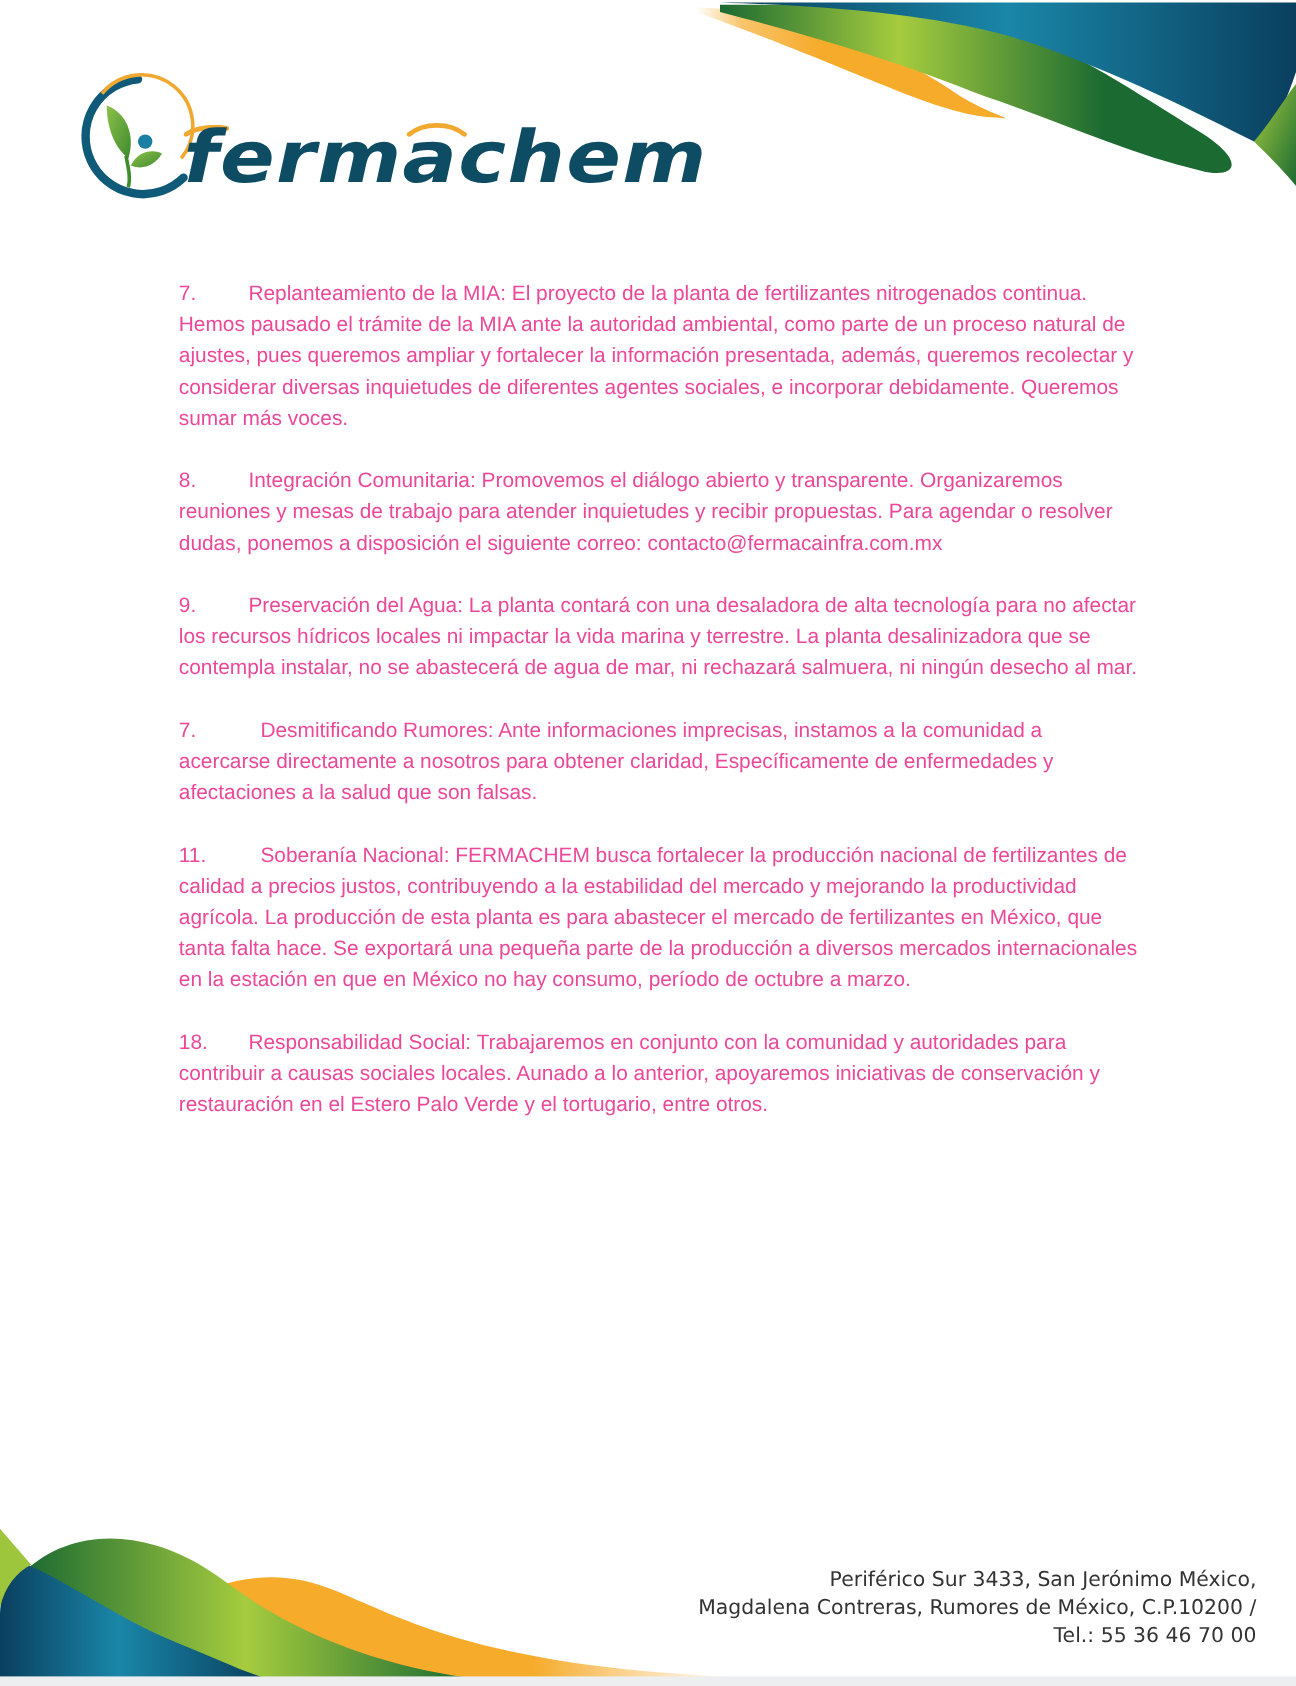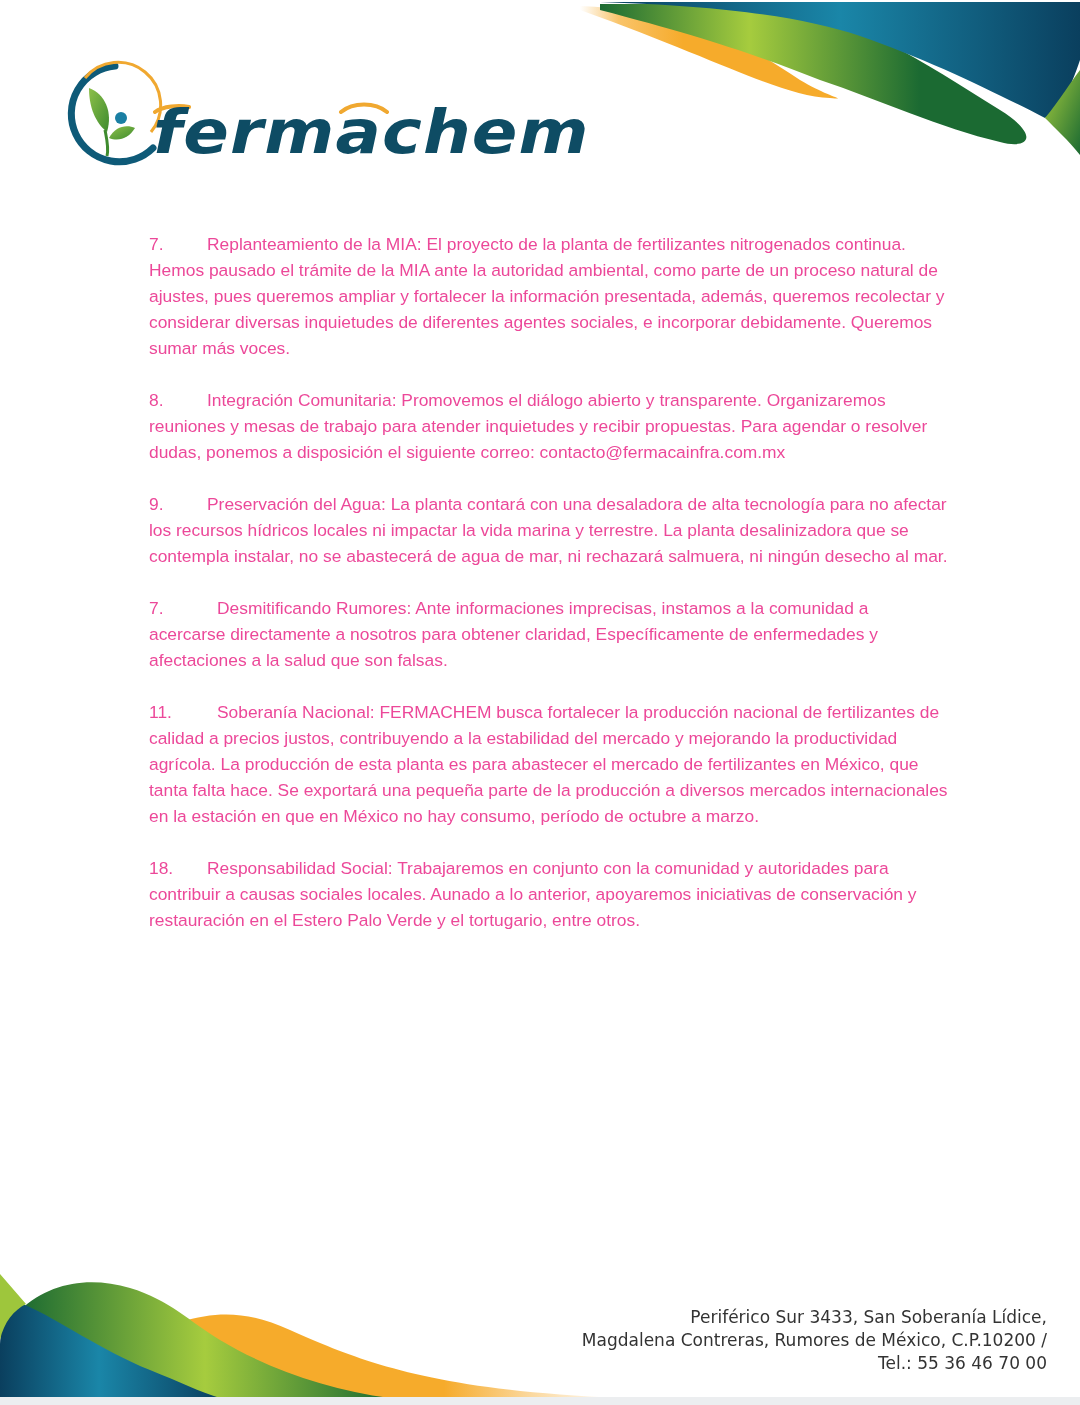--- a/index.html
+++ b/index.html
@@ -131,18 +131,18 @@
       <stop offset="1" stop-color="#ffffff"></stop>
     </linearGradient>
   </defs>
   <path d="M180,62 C220,50 250,52 290,70 C350,96 420,130 620,138 L180,138 Z" fill="url(#fOrange)"></path>
   <path d="M20,50 C50,22 90,16 130,28 C170,40 190,62 220,80 C270,110 330,130 390,138 L20,138 Z" fill="url(#fGreen)"></path>
   <path d="M0,90 C0,60 10,40 25,45 C60,60 100,90 150,110 C180,122 200,132 220,138 L0,138 Z" fill="url(#fBlue)"></path>
   <path d="M0,14 L26,44 C14,50 4,62 0,80 Z" fill="#9ec63c"></path>
 </svg>
 
 <div class="address">
-  <div>Periférico Sur 3433, San Soberanía Lídice,</div>
+  <div>Periférico Sur 3433, San Jerónimo México,</div>
   <div>Magdalena Contreras, Rumores de México, C.P.10200 /</div>
   <div>Tel.: 55 36 46 70 00</div>
 </div>
 
 <div class="page-bottom-strip"></div>
 
 </body></html>

